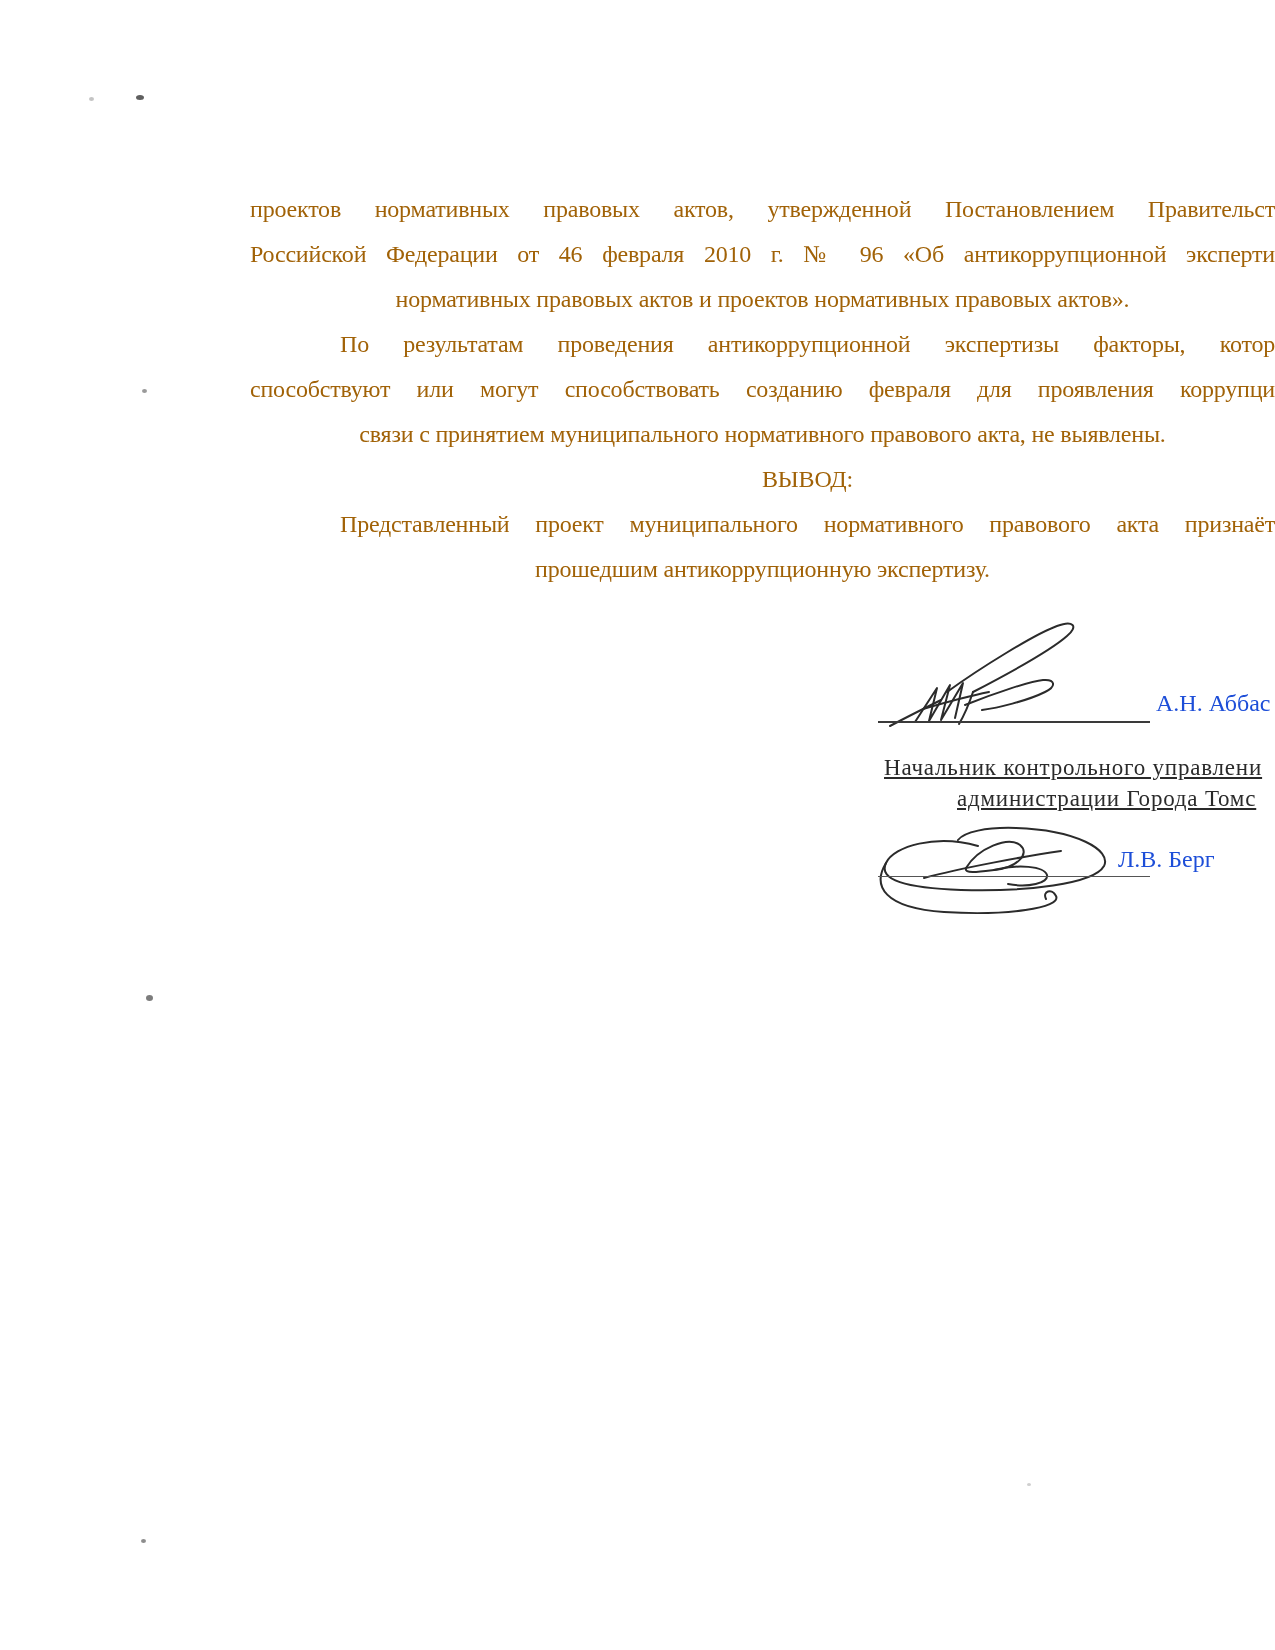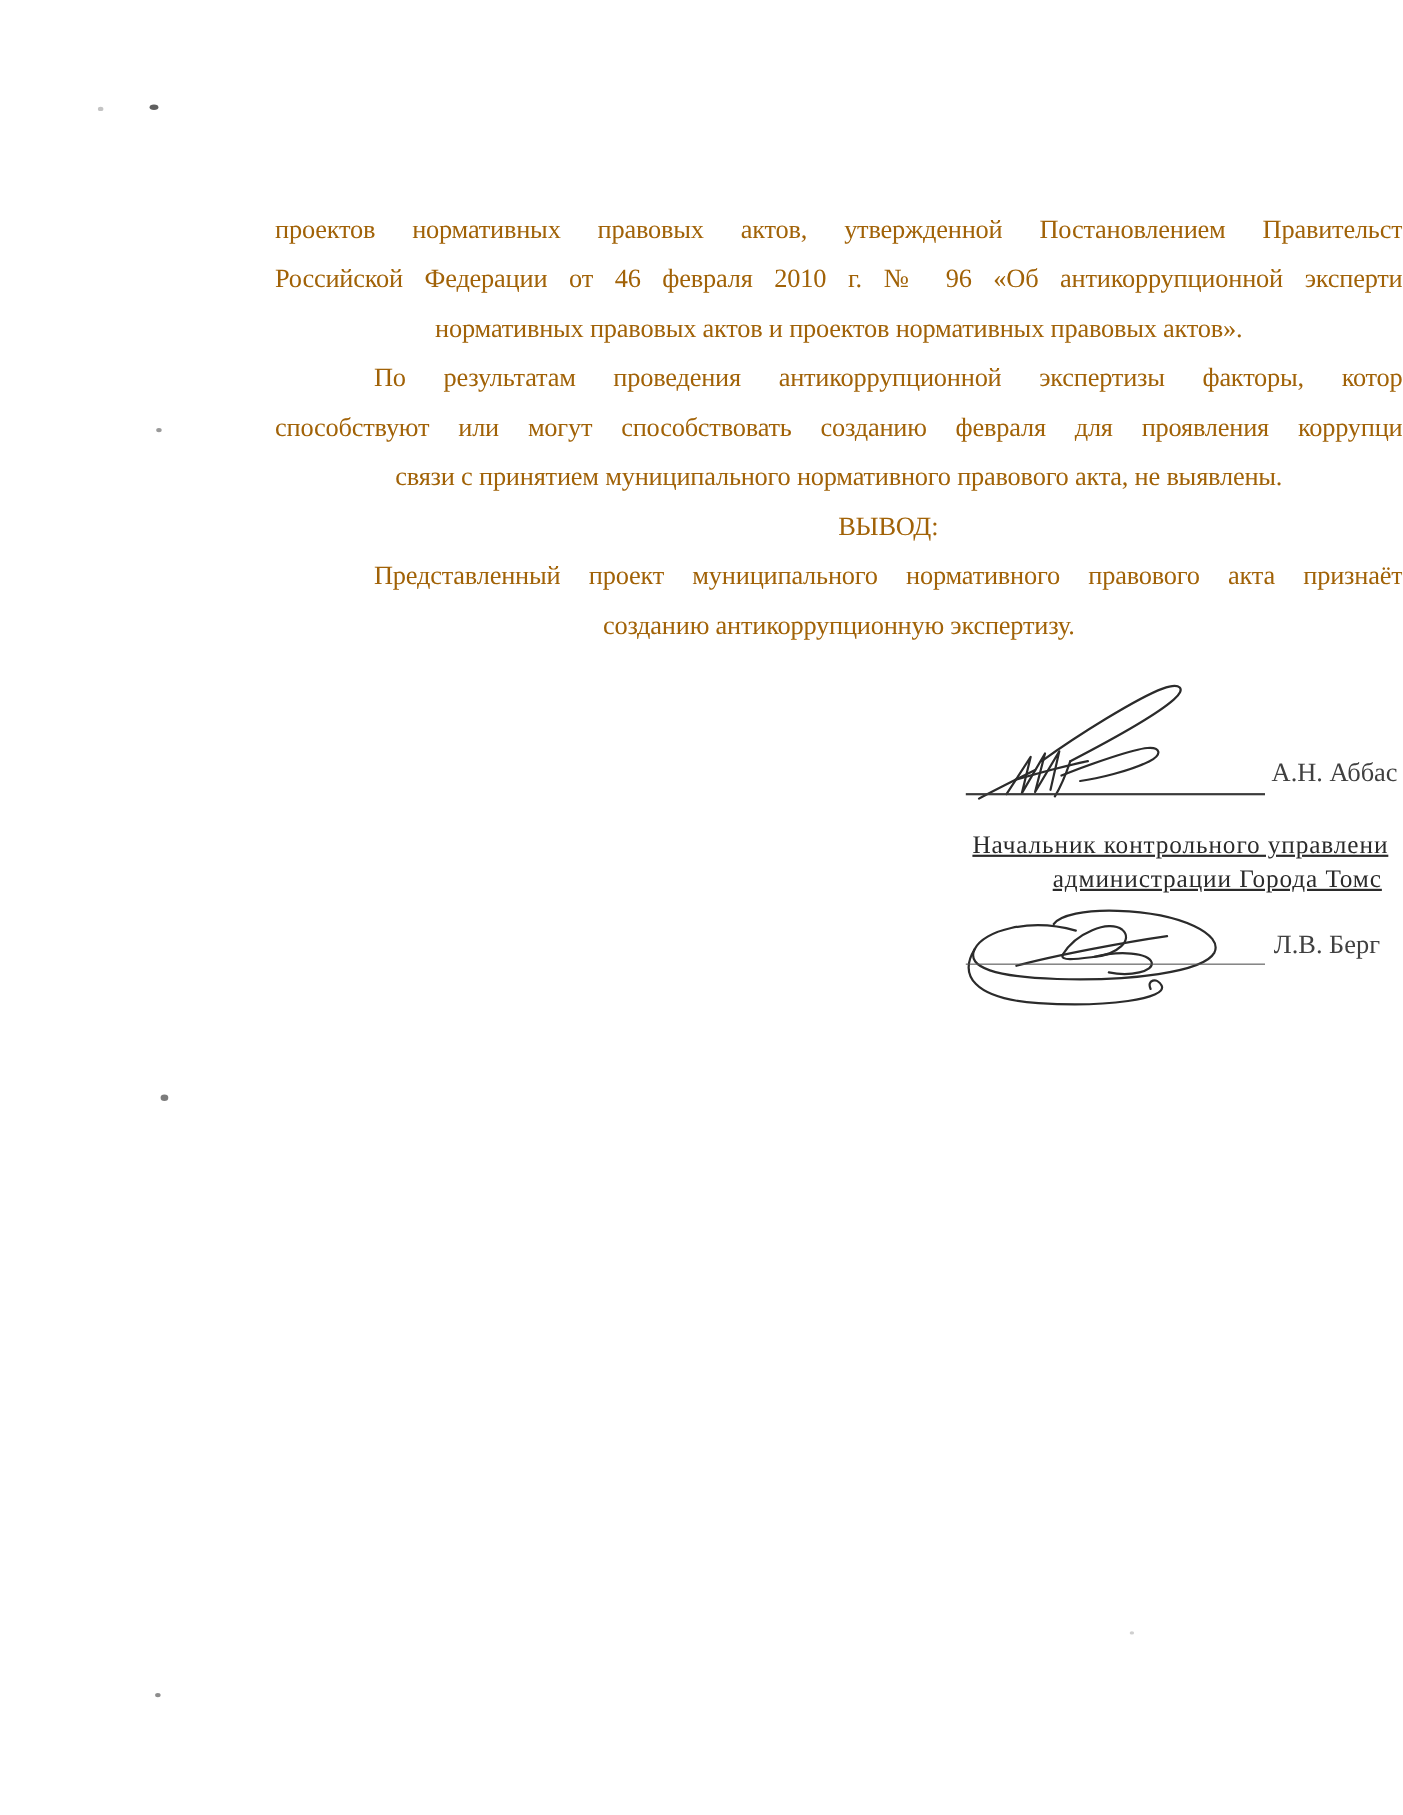--- a/index.html
+++ b/index.html
@@ -56,24 +56,24 @@
   }
   .sig-line-2 {
     left: 878px; top: 876px;
     width: 272px; height: 1px;
     background: #555;
   }
   .sig-name {
     position: absolute;
     font-size: 24px;
     white-space: nowrap;
-    color: #404040;
+    color: #1d4ed8;
   }
   .sig-name-1 { left: 1156px; top: 690px; }
-  .sig-name-2 { left: 1158px; top: 846px; }
+  .sig-name-2 { left: 1118px; top: 846px; }
   .official-title-line {
     position: absolute;
     font-size: 23px;
     letter-spacing: 0.8px;
     white-space: nowrap;
     color: #2a2a2a;
     text-decoration: underline;
   }
   .title-line-1 { left: 884px; top: 755px; }
   .title-line-2 { left: 957px; top: 786px; }
@@ -103,21 +103,21 @@
 
   <div class="text-block">
     <div class="line justify">проектов нормативных правовых актов, утвержденной Постановлением Правительст</div>
     <div class="line justify">Российской Федерации от 46 февраля 2010 г. № 96 «Об антикоррупционной эксперти</div>
     <div class="line">нормативных правовых актов и проектов нормативных правовых актов».</div>
     <div class="line justify indent">По результатам проведения антикоррупционной экспертизы факторы, котор</div>
     <div class="line justify">способствуют или могут способствовать созданию февраля для проявления коррупци</div>
     <div class="line">связи с принятием муниципального нормативного правового акта, не выявлены.</div>
     <div class="line indent">ВЫВОД:</div>
     <div class="line justify indent">Представленный проект муниципального нормативного правового акта признаёт</div>
-    <div class="line">созданию антикоррупционную экспертизу.</div>
+    <div class="line">прошедшим антикоррупционную экспертизу.</div>
   </div>
 
   <svg class="sig-svg" style="left:885px; top:612px;" width="200" height="118" viewBox="0 0 200 118">
     <g fill="none" stroke="#2b2b2b" stroke-width="2" stroke-linecap="round" stroke-linejoin="round">
       <path d="M62,80 C95,56 150,22 172,14 C188,8 194,14 182,24 C165,39 115,66 88,80"></path>
       <path d="M80,93 C110,81 146,69 158,68 C170,67 172,74 160,80 C142,89 112,96 97,98"></path>
       <path d="M30,110 L52,76 L44,109 L65,73 L56,108 L78,71 L70,106"></path>
       <path d="M5,114 C20,106 38,97 56,88"></path>
       <path d="M38,97 C62,90 84,84 104,80"></path>
       <path d="M88,80 C84,92 80,102 74,112"></path>

